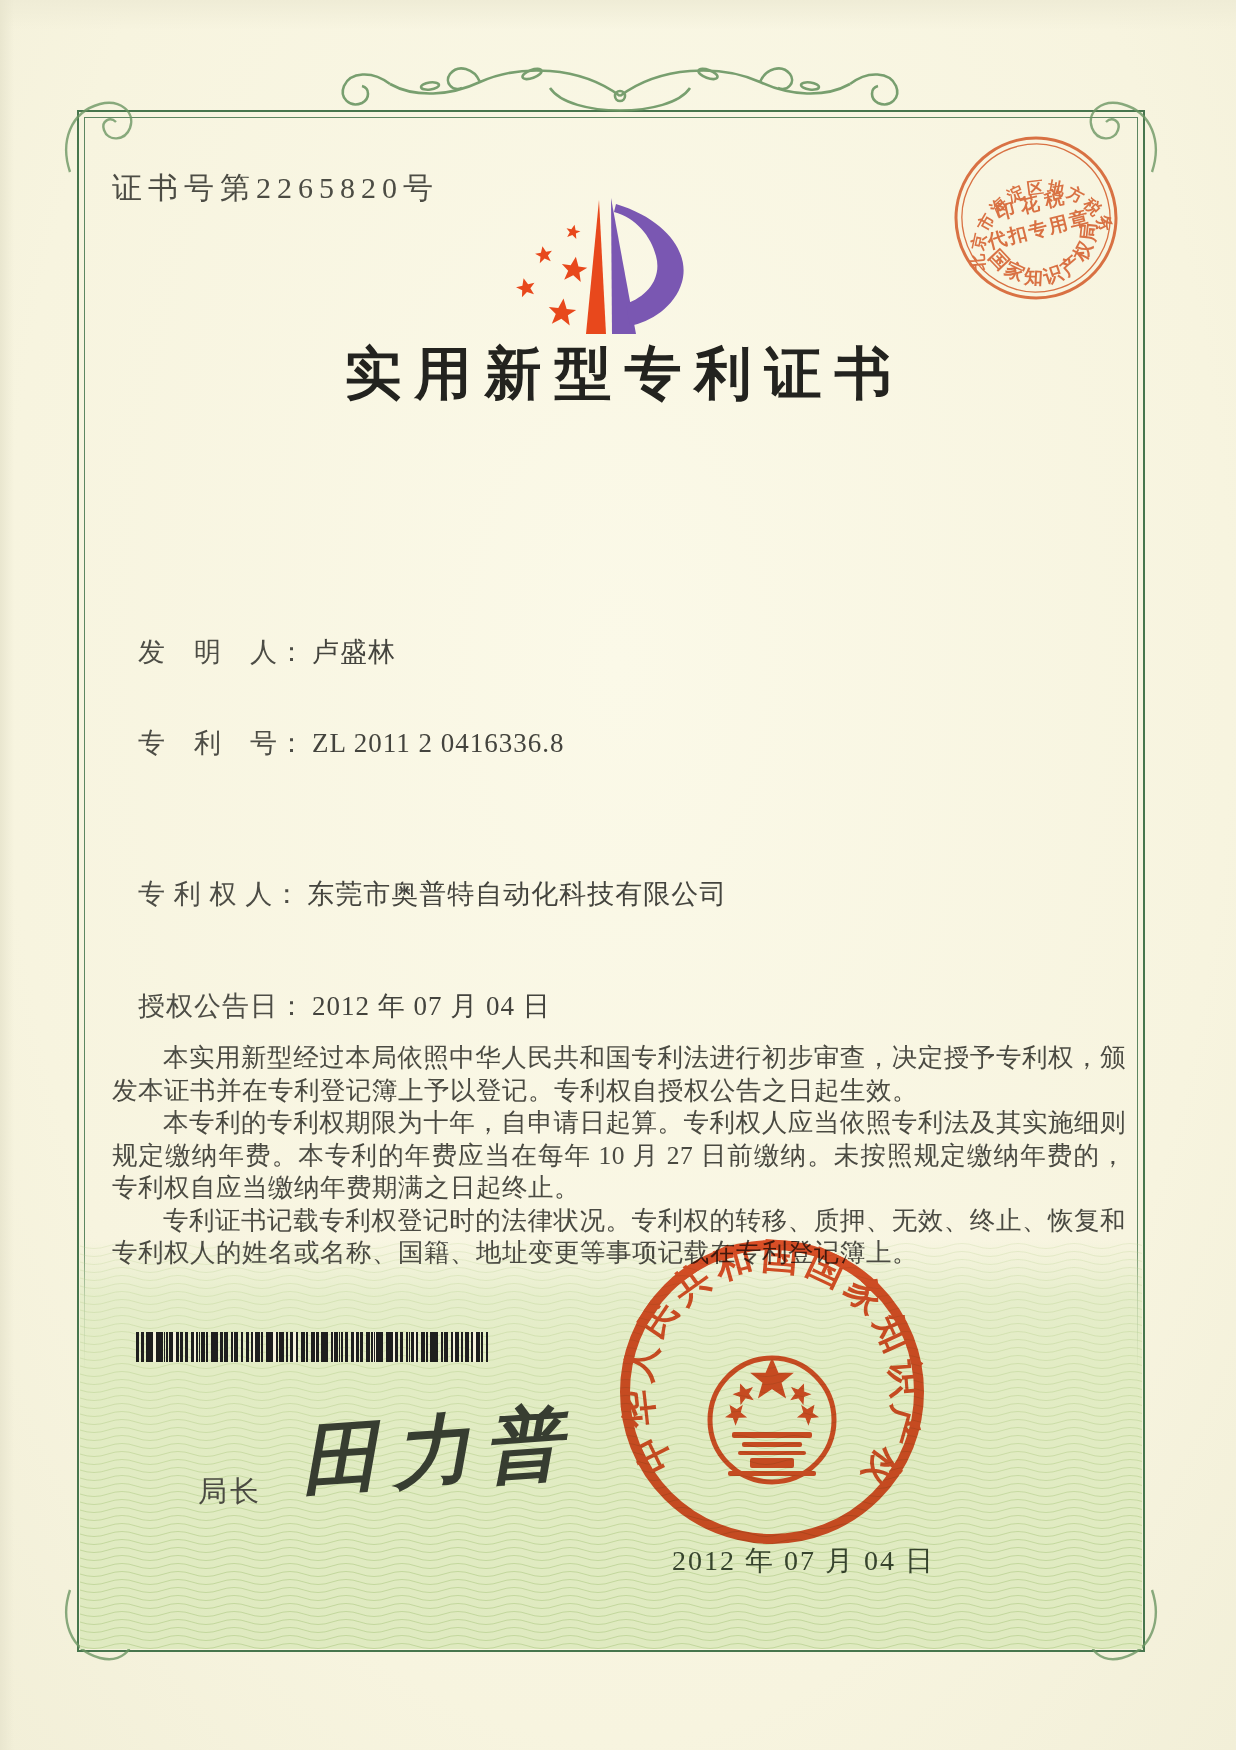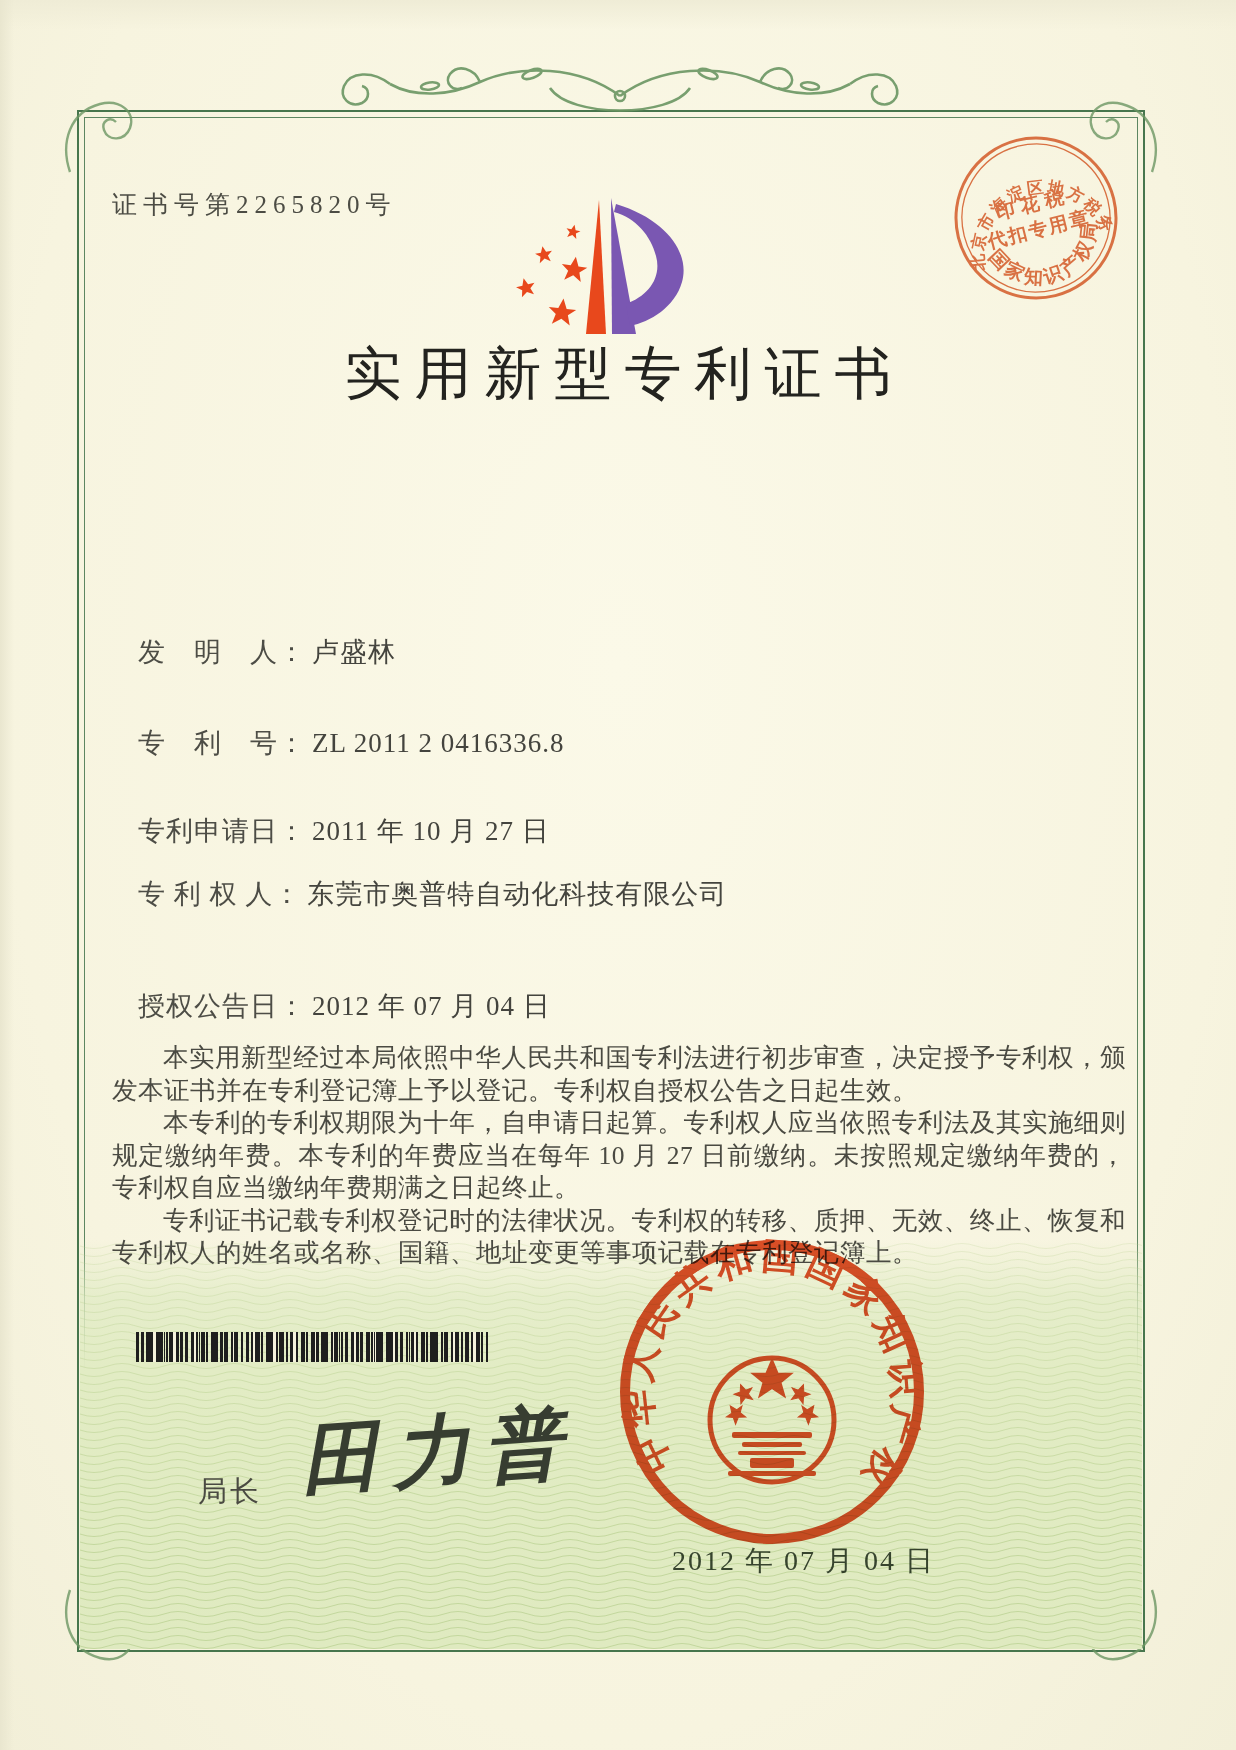--- a/index.html
+++ b/index.html
@@ -23,27 +23,27 @@
   }
   
   .green-band {
     position:absolute; left:80px; top:1240px; width:1062px; height:1409px;
     max-height:409px;
     background:linear-gradient(180deg, rgba(224,235,196,0) 0%, rgba(224,235,196,.75) 14%, #e2ecc4 32%, #dfeac0 100%);
   }
   .green-band svg { position:absolute; left:0; top:0; }
   
   .cert-number {
-    position:absolute; left:112px; top:188px;
-    font-size:25px; letter-spacing:6px; color:#4c4c44;
+    position:absolute; left:112px; top:168px;
+    font-size:30px; letter-spacing:6px; color:#4c4c44;
   }
   .logo { position:absolute; left:478px; top:168px; }
   .title {
     position:absolute; left:0; top:336px; width:100%;
-    text-align:center; font-size:57px; font-weight:normal;
+    text-align:center; font-size:57px; font-weight:bold;
     letter-spacing:13px; color:#23231f; text-indent:13px;
   }
   
   .field { position:absolute; left:138px; font-size:27px; color:#4d4d46; letter-spacing:1px; white-space:nowrap; }
   .field .lbl { color:#4d4d46; }
   .field .val { margin-left:6px; color:#44443e; }
   .f0 { top:490px; } .f1 { top:634px; } .f2 { top:716px;margin-top:9px; }
   .f3 { top:813px; } .f4 { top:876px; } .f5 { top:988px; }
   
   .body-text {
@@ -200,23 +200,20 @@
   </svg>
 
   <div class="title">实用新型专利证书</div>
 
   <div class="field f1">
     <span class="lbl">发　明　人：</span><span class="val">卢盛林</span>
   </div>
   <div class="field f2">
     <span class="lbl">专　利　号：</span><span class="val">ZL 2011 2 0416336.8</span>
   </div>
-  <div class="field f3">
-    <span class="lbl">专利申请日：</span><span class="val">2011 年 10 月 27 日</span>
-  </div>
   <div class="field f4">
     <span class="lbl">专 利 权 人：</span><span class="val">东莞市奥普特自动化科技有限公司</span>
   </div>
   <div class="field f5">
     <span class="lbl">授权公告日：</span><span class="val">2012 年 07 月 04 日</span>
   </div>
 
   <div class="body-text">
     <p>本实用新型经过本局依照中华人民共和国专利法进行初步审查，决定授予专利权，颁发本证书并在专利登记簿上予以登记。专利权自授权公告之日起生效。</p>
     <p>本专利的专利权期限为十年，自申请日起算。专利权人应当依照专利法及其实施细则规定缴纳年费。本专利的年费应当在每年 10 月 27 日前缴纳。未按照规定缴纳年费的，专利权自应当缴纳年费期满之日起终止。</p>

